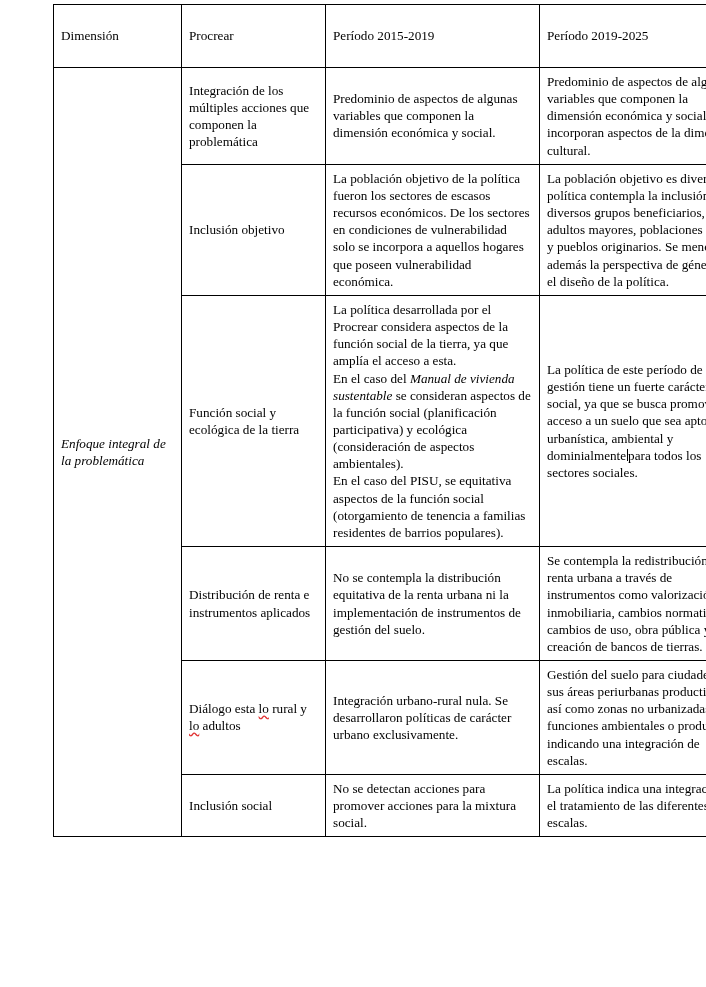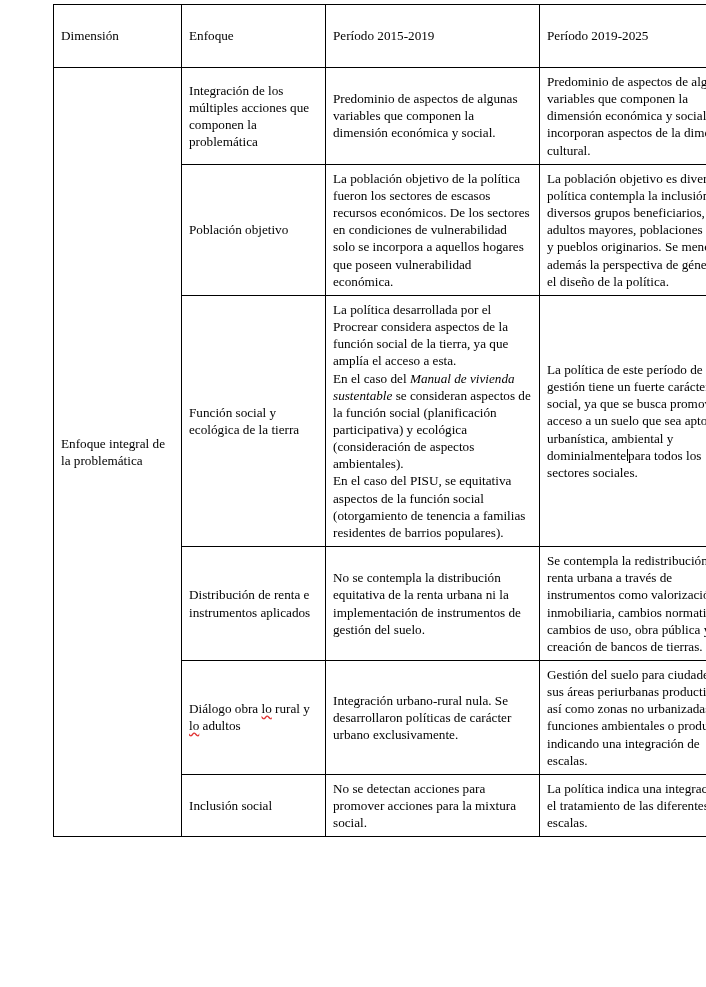--- a/index.html
+++ b/index.html
@@ -58,20 +58,21 @@
   }
 
   
   td.dimension-cell {
     font-weight: bold;
     text-align: left;
     vertical-align: middle;
     padding-left: 8px;
     padding-right: 4px;
     line-height: 1.32;
+    font-style: italic;
   }
 
   td.variable-cell {
     vertical-align: middle;
     line-height: 1.30;
   }
 
   td.period-cell {
     vertical-align: middle;
     line-height: 1.30;
@@ -112,37 +113,37 @@
     <colgroup>
       <col class="c-dim">
       <col class="c-var">
       <col class="c-p1">
       <col class="c-p2">
     </colgroup>
 
     <thead>
       <tr>
         <th>Dimensión</th>
-        <th>Enfoque</th>
+        <th>Procrear</th>
         <th>Período 2015-2019</th>
         <th>Período 2019-2025</th>
       </tr>
     </thead>
 
     <tbody>
 
       <tr>
         <td class="dimension-cell" rowspan="6">Enfoque integral de la problemática</td>
         <td class="variable-cell">Integración de los múltiples acciones que componen la problemática</td>
         <td class="period-cell">Predominio de aspectos de algunas variables que componen la dimensión económica y social.</td>
         <td class="period-cell">Predominio de aspectos de algunas variables que componen la dimensión económica y social. Se incorporan aspectos de la dimensión cultural.</td>
       </tr>
 
       <tr>
-        <td class="variable-cell">Población objetivo</td>
+        <td class="variable-cell">Inclusión objetivo</td>
         <td class="period-cell">La población objetivo de la política fueron los sectores de escasos recursos económicos. De los sectores en condiciones de vulnerabilidad solo se incorpora a aquellos hogares que poseen vulnerabilidad económica.</td>
         <td class="period-cell">La población objetivo es diversa, la política contempla la inclusión de diversos grupos beneficiarios, zonas adultos mayores, poblaciones rurales y pueblos originarios. Se menciona además la perspectiva de género en el diseño de la política.</td>
       </tr>
 
       <tr>
         <td class="variable-cell">Función social y ecológica de la tierra</td>
         <td class="period-cell">
           <span class="nl">La política desarrollada por el Procrear considera aspectos de la función social de la tierra, ya que amplía el acceso a esta.</span>
           <span class="nl"><span>En el caso del </span><span class="ital">Manual de vivienda sustentable</span><span> se consideran aspectos de la función social (planificación participativa) y ecológica (consideración de aspectos ambientales).</span></span>
           <span class="nl">En el caso del PISU, se equitativa aspectos de la función social (otorgamiento de tenencia a familias residentes de barrios populares).</span>
@@ -150,21 +151,21 @@
         <td class="period-cell"><span>La política de este período de gestión tiene un fuerte carácter social, ya que se busca promover el acceso a un suelo que sea apto urbanística, ambiental y dominialmente</span><span class="caret"></span><span>para todos los sectores sociales.</span></td>
       </tr>
 
       <tr>
         <td class="variable-cell">Distribución de renta e instrumentos aplicados</td>
         <td class="period-cell">No se contempla la distribución equitativa de la renta urbana ni la implementación de instrumentos de gestión del suelo.</td>
         <td class="period-cell">Se contempla la redistribución de la renta urbana a través de instrumentos como valorización inmobiliaria, cambios normativos, cambios de uso, obra pública y creación de bancos de tierras.</td>
       </tr>
 
       <tr>
-        <td class="variable-cell"><span>Diálogo obra </span><span class="spell">lo</span><span> rural y </span><span class="spell">lo</span><span> adultos</span></td>
+        <td class="variable-cell"><span>Diálogo esta </span><span class="spell">lo</span><span> rural y </span><span class="spell">lo</span><span> adultos</span></td>
         <td class="period-cell justify">Integración urbano-rural nula. Se desarrollaron políticas de carácter urbano exclusivamente.</td>
         <td class="period-cell">Gestión del suelo para ciudades y sus áreas periurbanas productivas, así como zonas no urbanizadas con funciones ambientales o productivas, indicando una integración de escalas.</td>
       </tr>
 
       <tr>
         <td class="variable-cell">Inclusión social</td>
         <td class="period-cell">No se detectan acciones para promover acciones para la mixtura social.</td>
         <td class="period-cell">La política indica una integración en el tratamiento de las diferentes escalas.</td>
       </tr>
 

